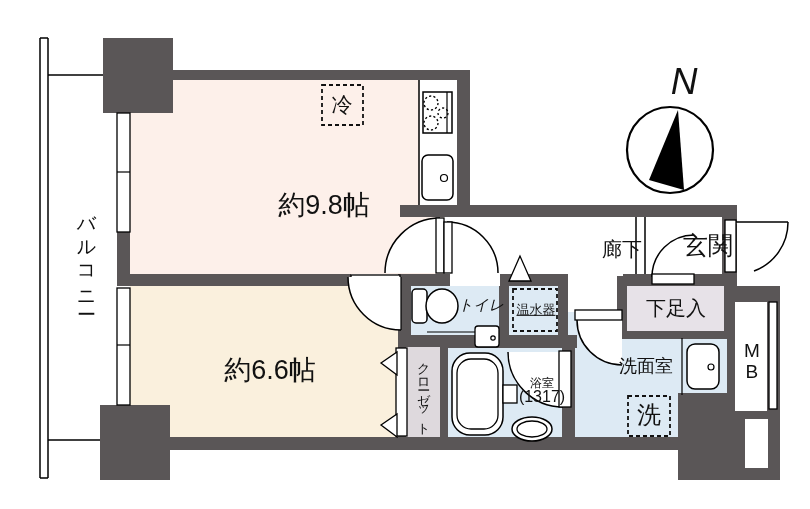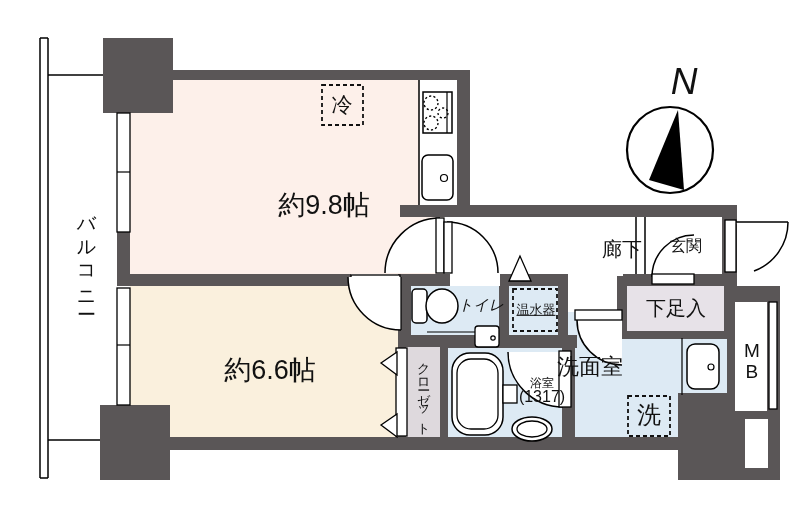--- a/index.html
+++ b/index.html
@@ -206,23 +206,23 @@
     </g>
   </svg>
 
   <div class="lbl" style="left:280px;top:206px;font-size:27px;font-weight:500;margin-left:44px;">約9.8帖</div>
 
   <div class="lbl" style="left:270px;top:371px;font-size:27px;font-weight:500;">約6.6帖</div>
 
   <div class="lbl vert" style="left:86px;top:255px;font-size:19px;letter-spacing:4px;">バルコニー</div>
 
   <div class="lbl" style="left:575px;top:249px;font-size:20px;margin-left:47px;">廊下</div>
-  <div class="lbl" style="left:686px;top:246px;font-size:16px;">玄関</div>
+  <div class="lbl" style="left:708px;top:246px;font-size:25px;">玄関</div>
   <div class="lbl" style="left:676px;top:308px;font-size:20px;">下足入</div>
-  <div class="lbl" style="left:590px;top:367px;font-size:22px;text-align:center;">洗面室</div>
+  <div class="lbl" style="left:646px;top:367px;font-size:18px;text-align:center;">洗面室</div>
   <div class="lbl" style="left:481px;top:305px;font-size:15px;font-style:italic;">トイレ</div>
   <div class="lbl" style="left:536px;top:310px;font-size:13px;text-decoration:underline;">温水器</div>
   <div class="lbl" style="left:542px;top:384px;font-size:12px;text-align:center;">浴室</div>
   <div class="lbl" style="left:542px;top:397px;font-size:16px;">(1317)</div>
 
   <div class="lbl vert" style="left:423px;top:391px;font-size:13px;">クローゼット</div>
   <div class="lbl vert" style="left:751px;top:361px;font-size:19px;">MB</div>
 
   <div class="lbl" style="left:342px;top:105px;font-size:21px;">冷</div>
   <div class="lbl" style="left:649px;top:415px;font-size:24px;">洗</div>

